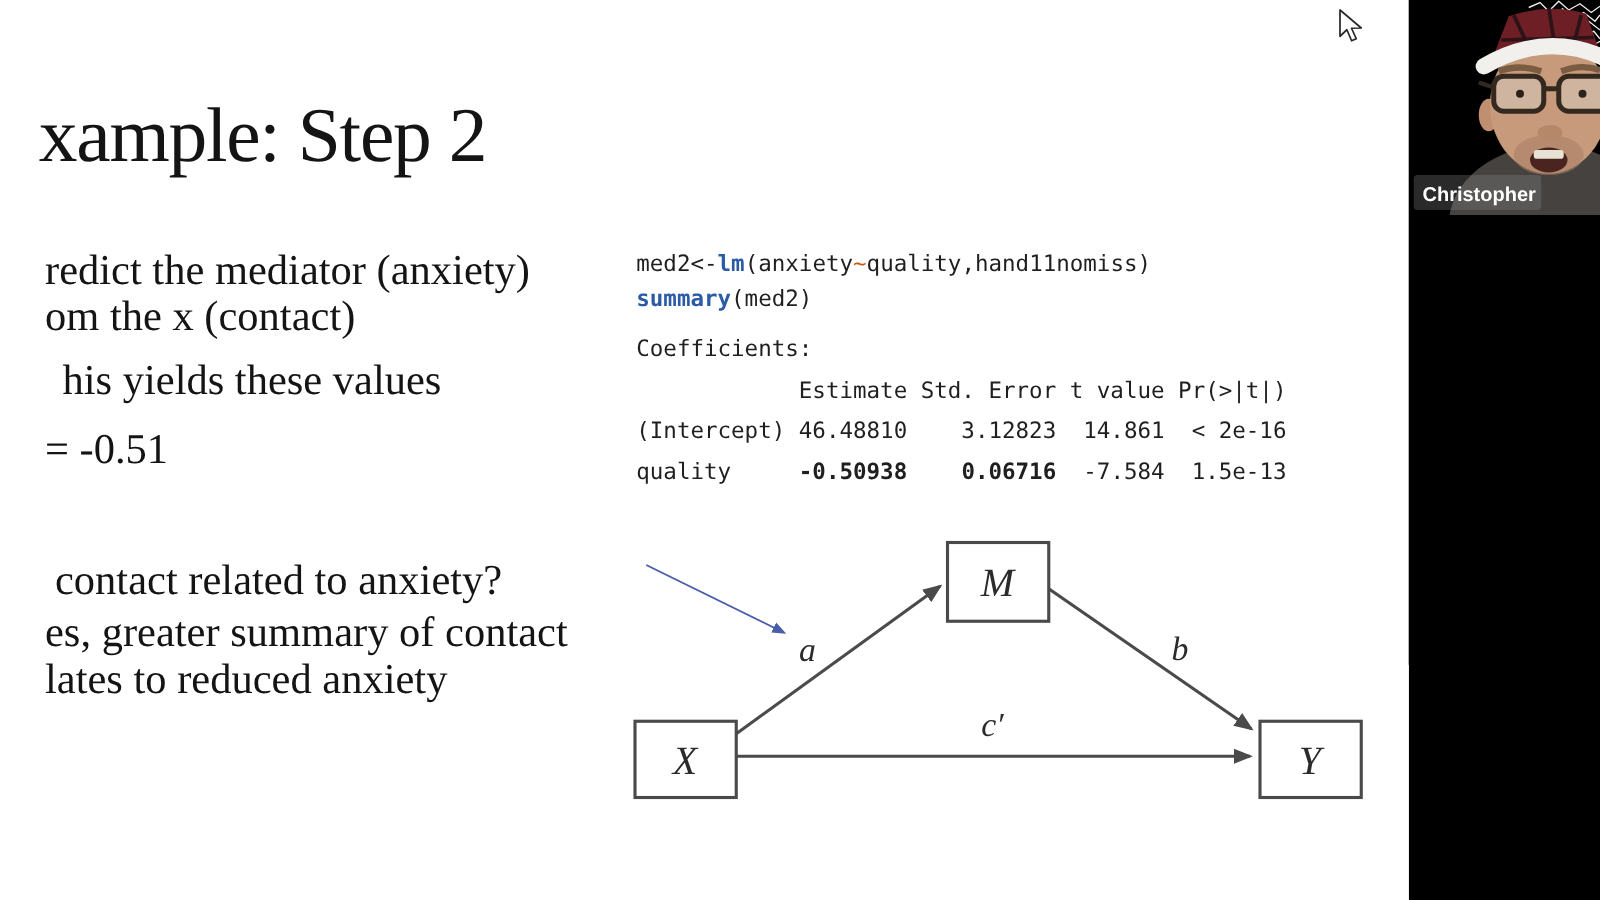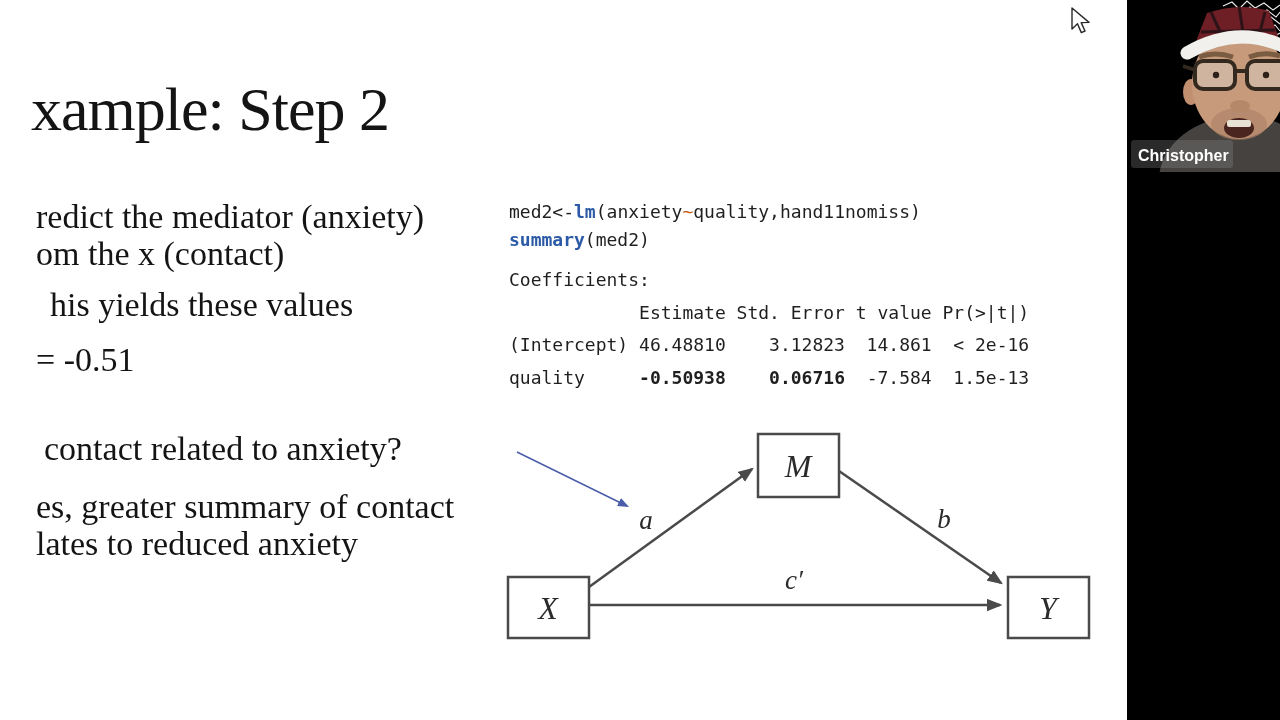--- a/index.html
+++ b/index.html
@@ -49,21 +49,21 @@
 <body>
 
 <div class="slide">
 
   <div class="title">xample: Step 2</div>
 
   <div class="bline" style="top:200px;left:0;">redict the mediator (anxiety)</div>
   <div class="bline" style="top:237px;left:0;">om the x (contact)</div>
   <div class="bline" style="top:288px;left:14px;">his yields these values</div>
   <div class="bline" style="top:343px;left:0;">= -0.51</div>
-  <div class="bline" style="top:432px;left:8px;">contact related to anxiety?</div>
+  <div class="bline" style="top:448px;left:8px;">contact related to anxiety?</div>
   <div class="bline" style="top:490px;left:0;">es, greater summary of contact</div>
   <div class="bline" style="top:527px;left:0;">lates to reduced anxiety</div>
 
   <pre class="code"><span>med2&lt;-</span><span class="kw">lm</span><span>(anxiety</span><span class="op">~</span><span>quality,hand11nomiss)</span>
 <span class="kw">summary</span><span>(med2)</span></pre>
 
   <pre class="routput"><span>Coefficients:</span>
 <span>            Estimate Std. Error t value Pr(&gt;|t|)</span>
 <span>(Intercept) 46.48810    3.12823  14.861  &lt; 2e-16</span>
 <span>quality     </span><b class="est">-0.50938</b><span>    </span><b class="est">0.06716</b><span>  -7.584  1.5e-13</span></pre>

